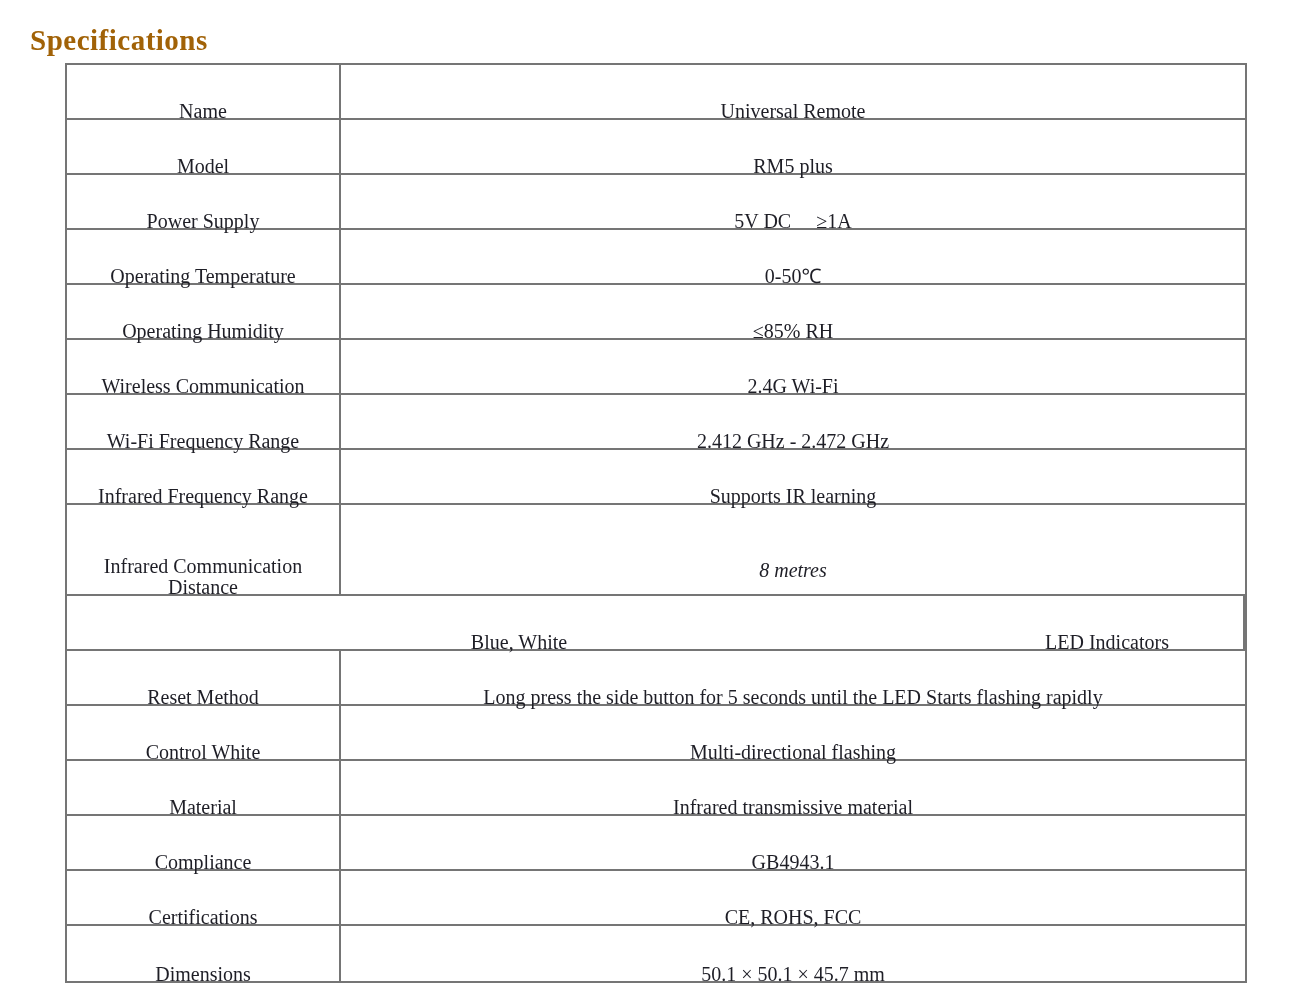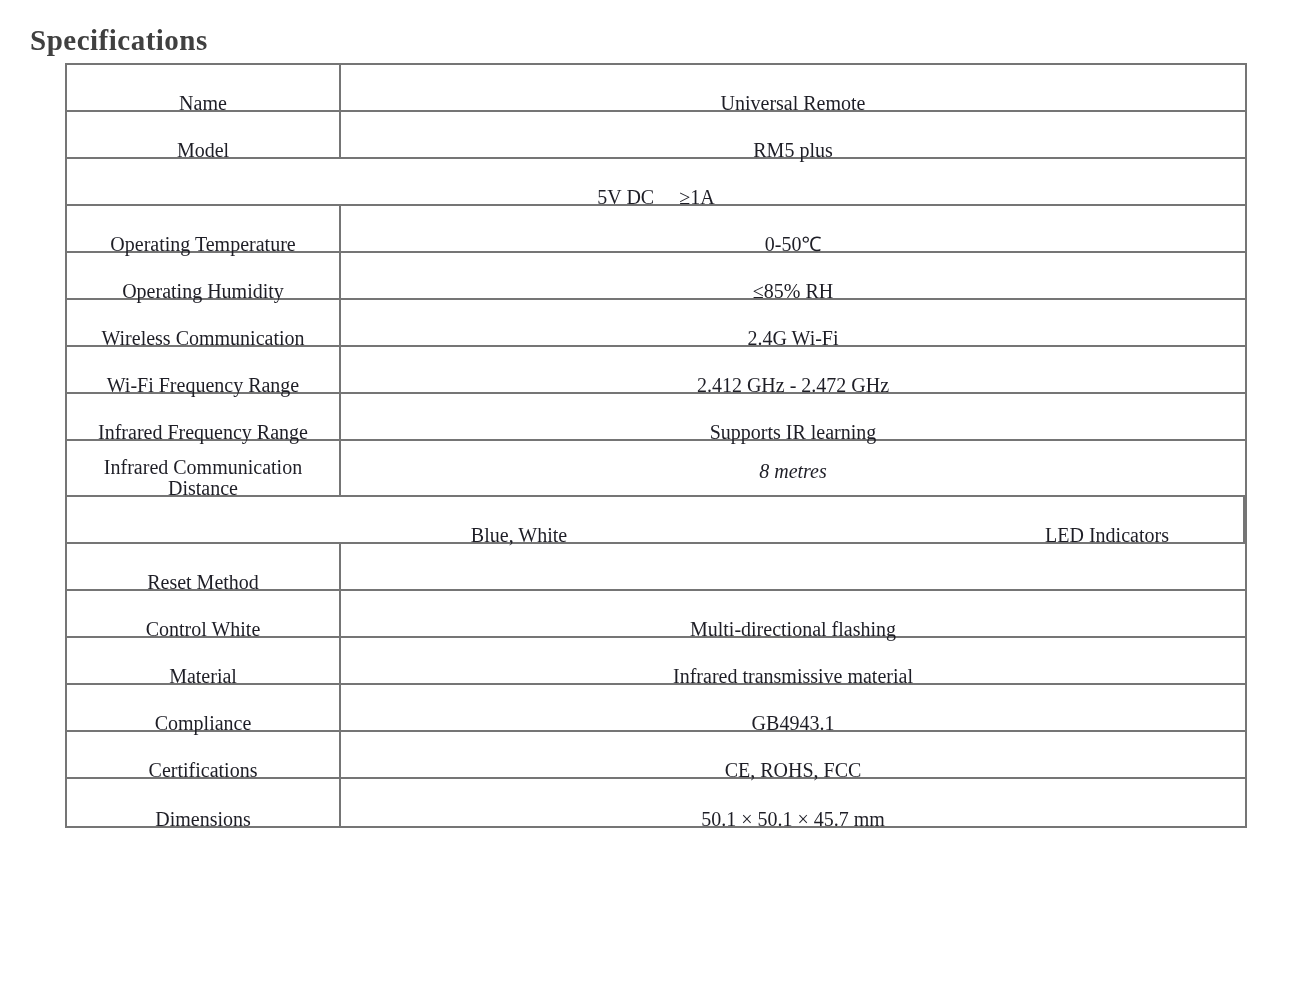--- a/index.html
+++ b/index.html
@@ -18,41 +18,41 @@
   }
   .title {
     position: absolute;
     left: 30px;
     top: 24px;
     margin: 0;
     font-family: "Liberation Serif", serif;
     font-weight: bold;
     font-size: 29px;
     letter-spacing: 0.5px;
-    color: #404040;
+    color: #a16207;
   }
   .spec-table {
     position: absolute;
     left: 65px;
     top: 63px;
     width: 1182px;
     box-sizing: border-box;
     border: 2px solid #757575;
   }
   .spec-row {
     display: flex;
-    height: 47px;
+    height: 55px;
     box-sizing: border-box;
   }
   .spec-row:not(:last-child) {
     border-bottom: 2px solid #757575;
   }
   
   .spec-row:nth-child(9) {
-    height: 56px;
+    height: 91px;
   }
   .cell {
     display: flex;
     justify-content: center;
     align-items: flex-end;
     box-sizing: border-box;
     overflow: visible;
   }
   .label-cell {
     width: 274px;
@@ -93,20 +93,23 @@
       </div>
       <div class="spec-row">
         <div class="cell label-cell">
           <span>Model</span>
         </div>
         <div class="cell value-cell">
           <span>RM5 plus</span>
         </div>
       </div>
       <div class="spec-row">
+        <div class="cell label-cell">
+          <span>Power Supply</span>
+        </div>
         <div class="cell value-cell">
           <span>5V DC  ≥1A</span>
         </div>
       </div>
       <div class="spec-row">
         <div class="cell label-cell">
           <span>Operating Temperature</span>
         </div>
         <div class="cell value-cell">
           <span>0-50℃</span>
@@ -156,20 +159,23 @@
         <div class="cell value-cell">
           <span>Blue, White</span>
         </div>
         <div class="cell label-cell">
           <span>LED Indicators</span>
         </div>
       </div>
       <div class="spec-row">
         <div class="cell label-cell">
           <span>Reset Method</span>
+        </div>
+        <div class="cell value-cell">
+          <span>Long press the side button for 5 seconds until the LED Starts flashing rapidly</span>
         </div>
       </div>
       <div class="spec-row">
         <div class="cell label-cell">
           <span>Control White</span>
         </div>
         <div class="cell value-cell">
           <span>Multi-directional flashing</span>
         </div>
       </div>

